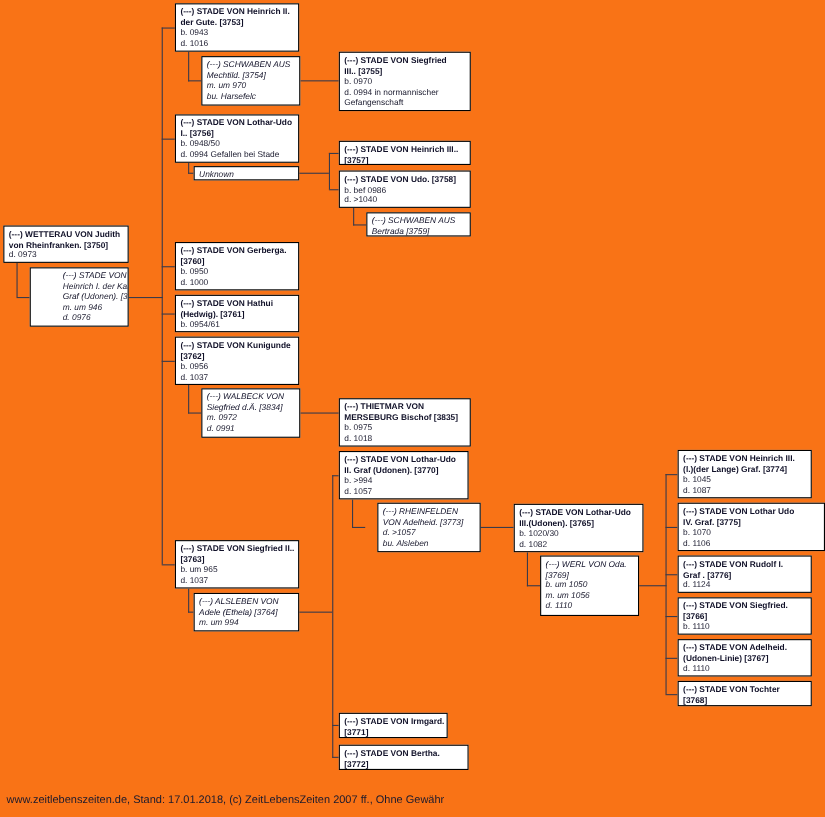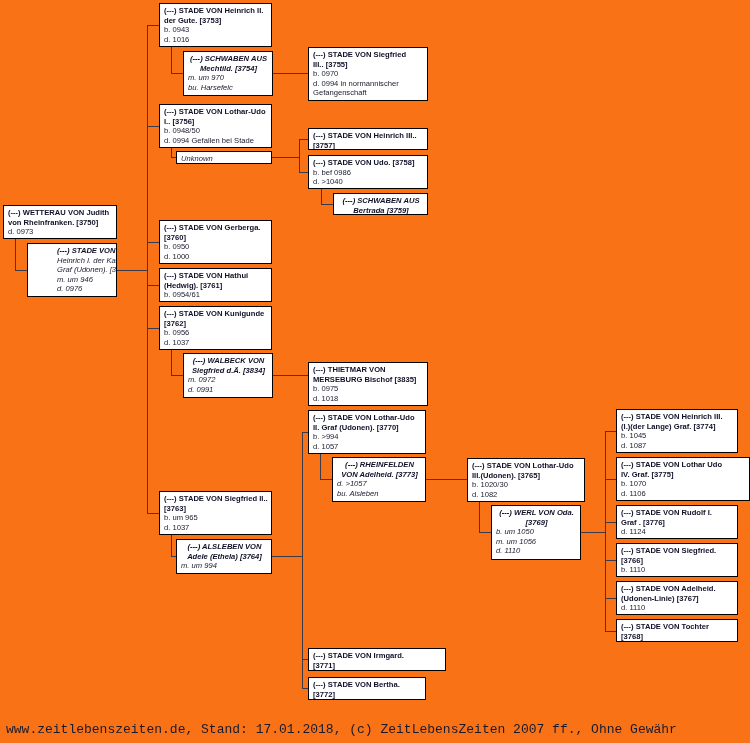--- a/index.html
+++ b/index.html
@@ -34,43 +34,41 @@
     white-space: nowrap;
   }
   .node .hd {
     font-weight: bold;
     color: #101028;
   }
   .node.spouse {
     font-style: italic;
   }
   .node.spouse .hd {
-    font-weight: bold;
+    font-weight: normal;
     font-style: italic;
-    text-align: center;
   }
   .node.unknown {
     font-style: italic;
     font-weight: normal;
   }
   .conn {
     position: absolute;
     background: #3a3a4a;
     z-index: 1;
   }
   .conn.h { height: 1px; }
   .conn.v { width: 1px; }
   #footer {
     position: absolute;
     left: 6px;
     top: 722px;
-    font-size: 13px;
+    font-size: 10px;
     color: #1a1a2e;
     white-space: nowrap;
-    font-family: Liberation Mono, monospace;
   }
 </style>
 </head>
 <body>
 
 <div id="chart">
   <div id="connector-layer">
       <div class="conn v" style="left: 15px; top: 239px; height: 31px;"></div>
       <div class="conn h" style="left: 15px; top: 270px; width: 12px;"></div>
       <div class="conn h" style="left: 117px; top: 270px; width: 31px;"></div>
@@ -198,21 +196,21 @@
         <span class="ln hd">MERSEBURG Bischof [3835]</span>
         <span class="ln">b. 0975</span>
         <span class="ln">d. 1018</span>
       </div>
       <div class="node" style="left: 308px; top: 410px; width: 118px; height: 44px;">
         <span class="ln hd">(---) STADE VON Lothar-Udo</span>
         <span class="ln hd">II. Graf (Udonen). [3770]</span>
         <span class="ln">b. &gt;994</span>
         <span class="ln">d. 1057</span>
       </div>
-      <div class="node spouse" style="left: 332px; top: 457px; width: 94px; height: 45px;">
+      <div class="node spouse" style="left: 343px; top: 457px; width: 94px; height: 45px;">
         <span class="ln hd">(---) RHEINFELDEN</span>
         <span class="ln hd">VON Adelheid. [3773]</span>
         <span class="ln">d. &gt;1057</span>
         <span class="ln">bu.  Alsleben</span>
       </div>
       <div class="node" style="left: 467px; top: 458px; width: 118px; height: 44px;">
         <span class="ln hd">(---) STADE VON Lothar-Udo</span>
         <span class="ln hd">III.(Udonen). [3765]</span>
         <span class="ln">b. 1020/30</span>
         <span class="ln">d. 1082</span>
@@ -259,21 +257,21 @@
         <span class="ln hd">(---) STADE VON Siegfried II..</span>
         <span class="ln hd">[3763]</span>
         <span class="ln">b. um 965</span>
         <span class="ln">d. 1037</span>
       </div>
       <div class="node spouse" style="left: 176px; top: 539px; width: 96px; height: 35px;">
         <span class="ln hd">(---) ALSLEBEN VON</span>
         <span class="ln hd">Adele (Ethela) [3764]</span>
         <span class="ln">m. um 994</span>
       </div>
-      <div class="node" style="left: 308px; top: 648px; width: 138px; height: 23px;">
+      <div class="node" style="left: 308px; top: 648px; width: 99px; height: 23px;">
         <span class="ln hd">(---) STADE VON Irmgard.</span>
         <span class="ln hd">[3771]</span>
       </div>
       <div class="node" style="left: 308px; top: 677px; width: 118px; height: 23px;">
         <span class="ln hd">(---) STADE VON Bertha.</span>
         <span class="ln hd">[3772]</span>
       </div>
     </div>
   <div id="footer">www.zeitlebenszeiten.de, Stand: 17.01.2018, (c) ZeitLebensZeiten 2007 ff., Ohne Gewähr</div>
 </div>

